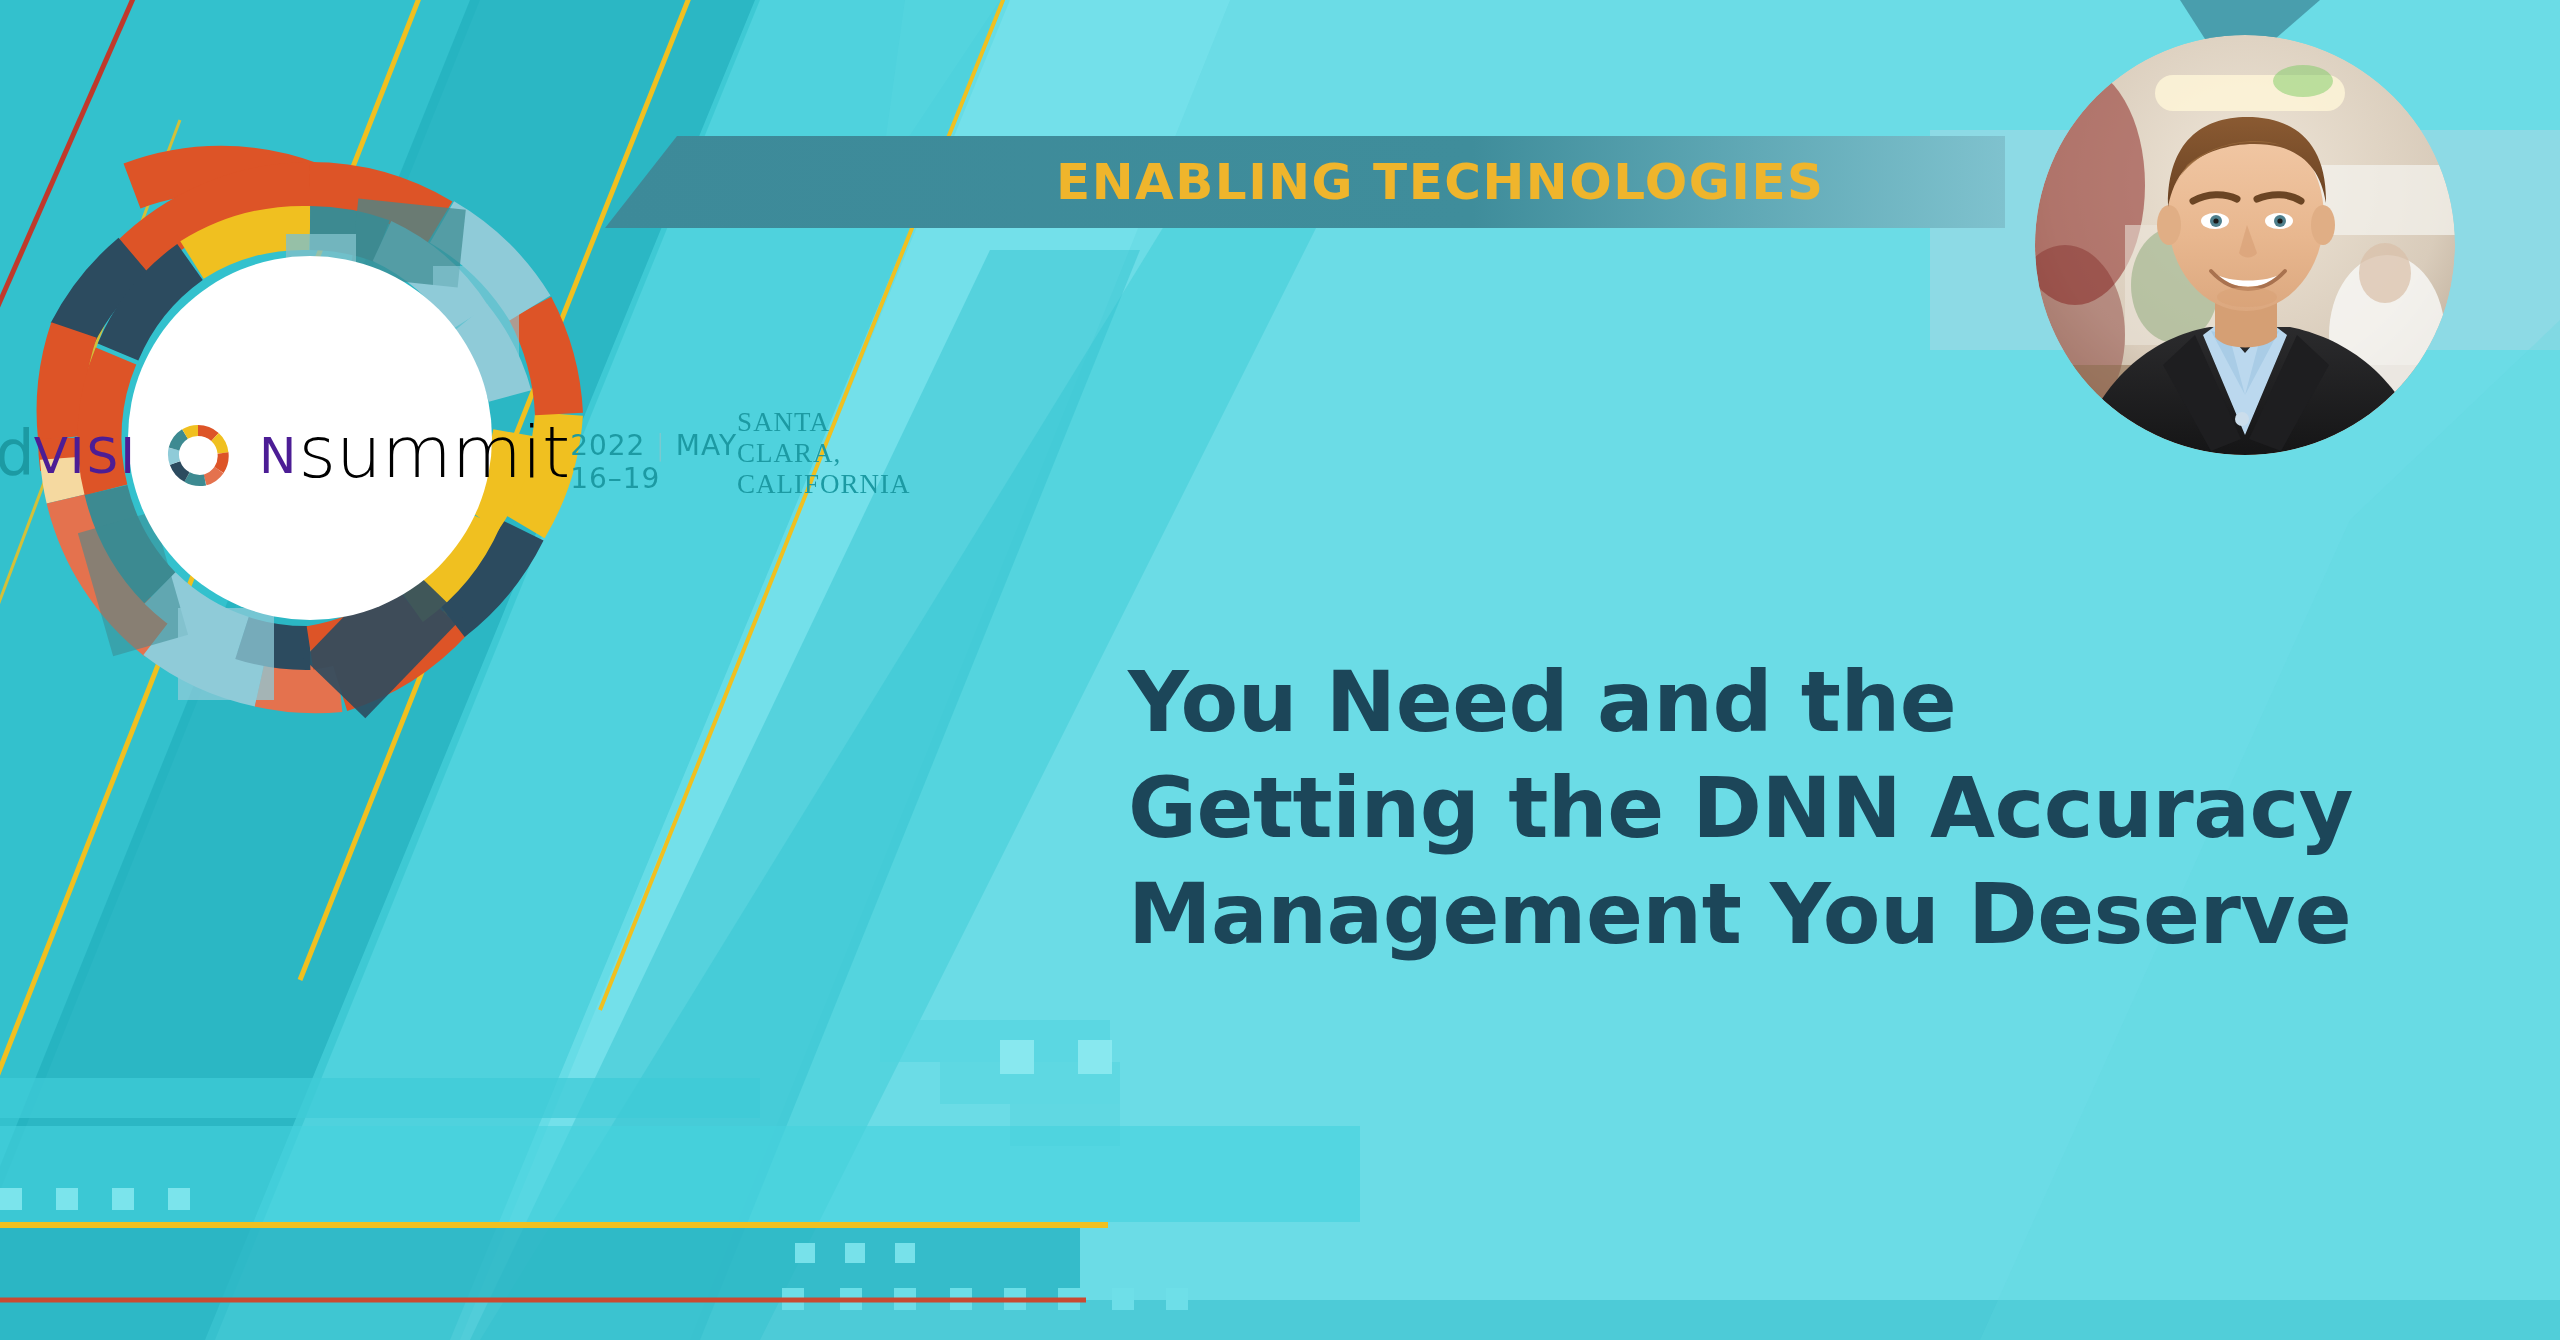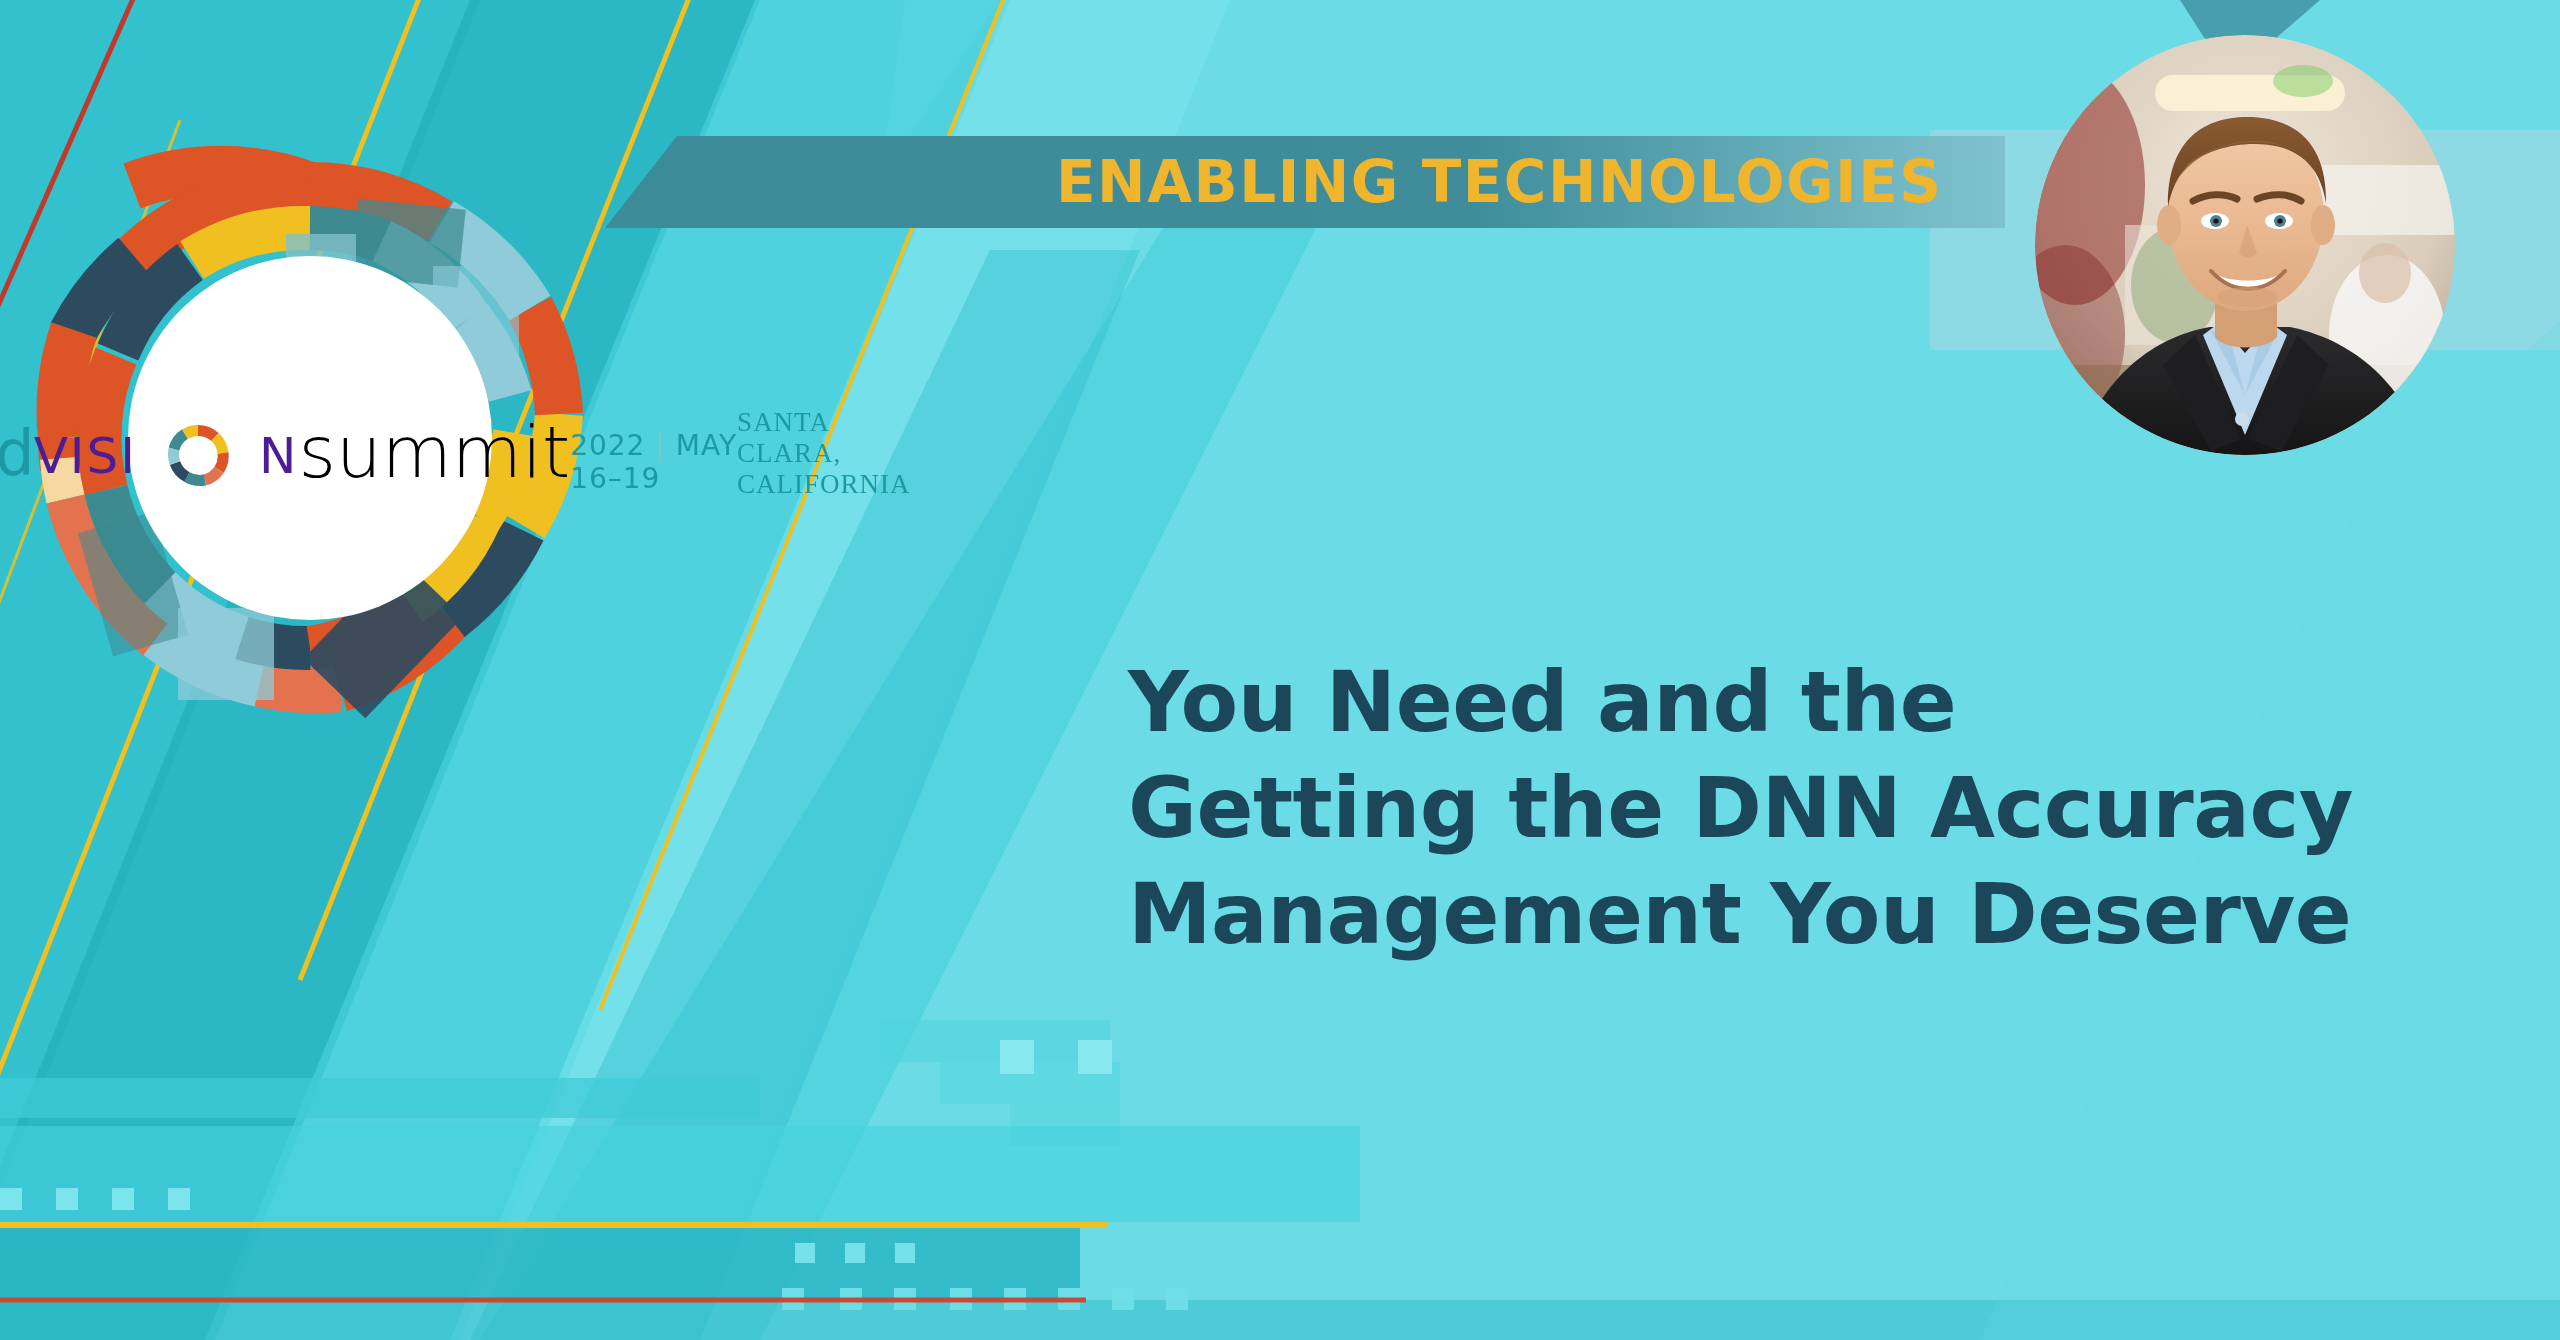--- a/index.html
+++ b/index.html
@@ -49,21 +49,21 @@
   .track-banner{
     position:absolute;left:1000px;top:136px;height:92px;
     display:flex;align-items:center;
   }
   .track-shape{
     position:absolute;left:-395px;top:0;width:1400px;height:92px;
   }
   .track-label{
     position:relative;z-index:2;
     font-family:"DejaVu Sans", sans-serif;
-    font-weight:bold;font-size:58px;letter-spacing:1.5px;
+    font-weight:bold;font-size:50px;letter-spacing:1.5px;
     color:#EFB52C;white-space:nowrap;
     margin-left:56px;
   }
 
   
   .speaker{position:absolute;left:1128px;top:315px;}
   .speaker-name{
     font-family:"DejaVu Sans", sans-serif;
     font-weight:bold;font-size:86px;line-height:1.05;color:#1C4659;
     letter-spacing:-0.5px;margin:0;

